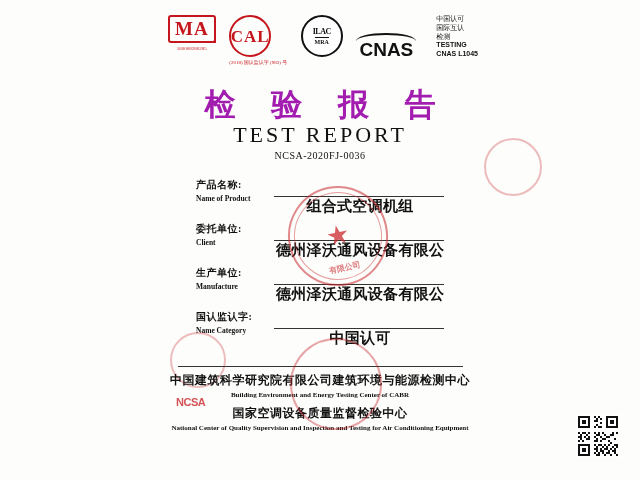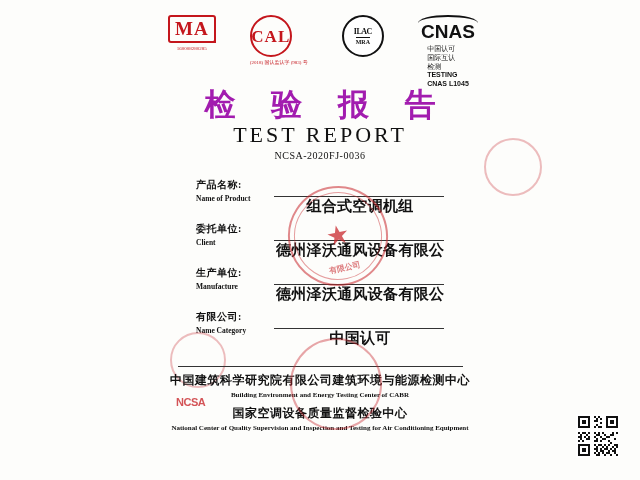--- a/index.html
+++ b/index.html
@@ -370,21 +370,21 @@
       <div class="mark-sub">(2018) 国认监认字 (983) 号</div>
     </div>
 
     <div class="mark mark-ilac">
       <div class="ilac-circle">
         <div class="ilac-top">ILAC</div>
         <div class="ilac-bot">MRA</div>
       </div>
     </div>
 
-    <div class="mark" style="display:flex;align-items:center;gap:4px;flex-direction:column;">
+    <div class="mark" style="display:flex;align-items:flex-end;gap:20px;">
       <div class="cnas-box">
         <div class="cnas-swoosh"></div>
         <div class="cnas-text">CNAS</div>
       </div>
       <div class="cnas-right">
         <div>中国认可</div>
         <div>国际互认</div>
         <div>检测</div>
         <div class="b">TESTING</div>
         <div class="b">CNAS L1045</div>
@@ -421,21 +421,21 @@
       <div class="field-label">
         <div class="label-cn">生产单位:</div>
         <div class="label-en">Manufacture</div>
       </div>
       <div class="field-value">德州泽沃通风设备有限公司</div>
       <div class="field-line"></div>
     </div>
 
     <div class="field-row">
       <div class="field-label">
-        <div class="label-cn">有限公司:</div>
+        <div class="label-cn">国认监认字:</div>
         <div class="label-en">Name Category</div>
       </div>
       <div class="field-value">中国认可</div>
       <div class="field-line"></div>
     </div>
 
   </div>
 
   <div class="seal seal-main">
     <div class="seal-ring"></div>

